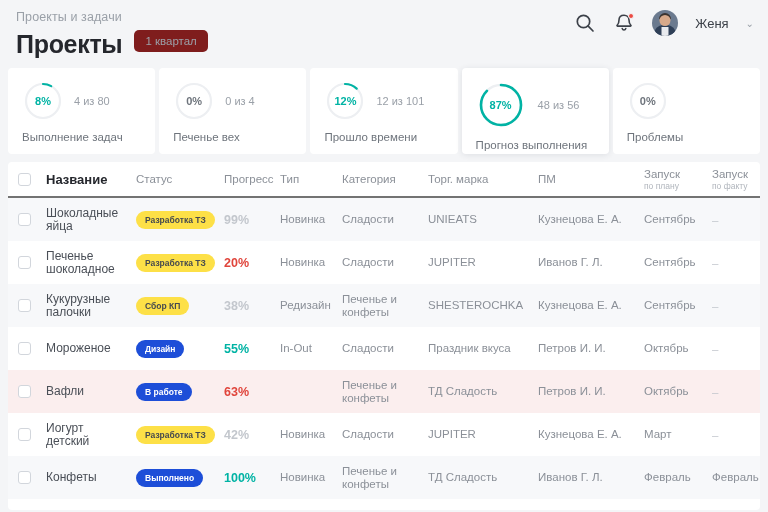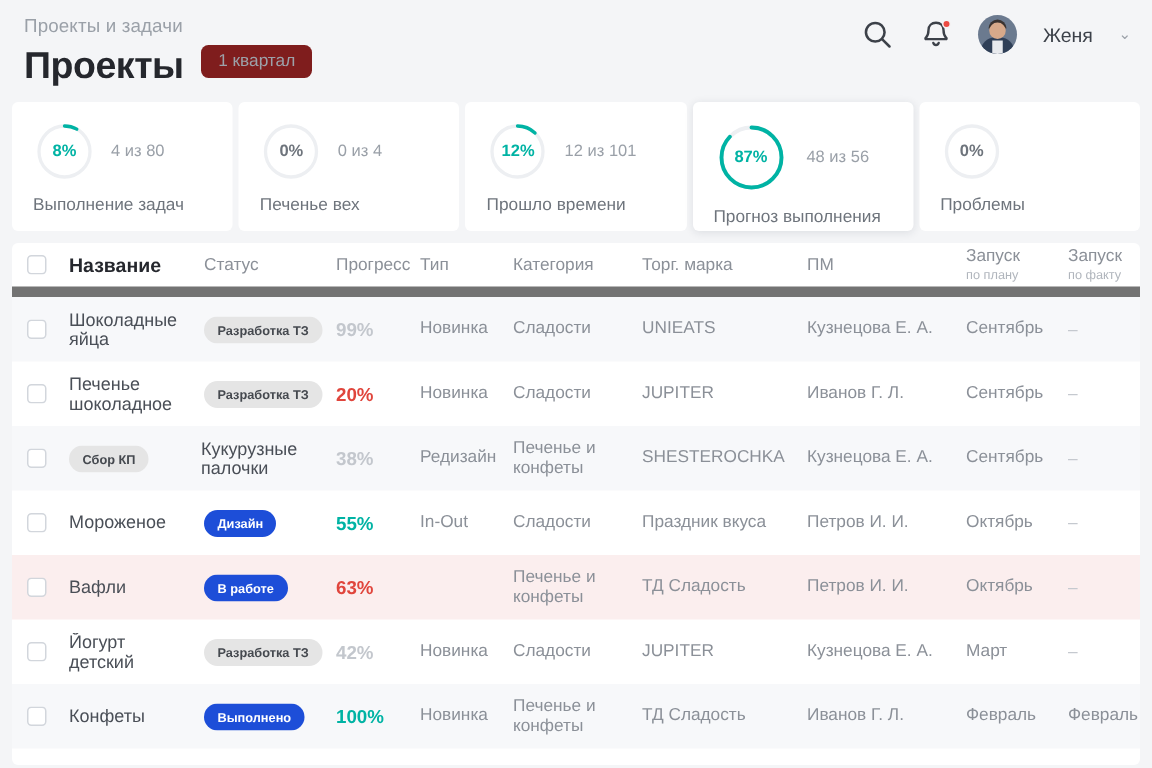--- a/index.html
+++ b/index.html
@@ -84,21 +84,21 @@
 
   
   .table-wrap {
     margin: 8px 8px 0 8px; background: #fff; border-radius: 4px;
     height: 348px; overflow: hidden;
   }
   .row {
     display: flex; align-items: center; height: 43px;
     padding: 0 6px 0 10px; font-size: 11.5px;
   }
-  .row.head { height: 36px; border-bottom: 7px solid #737373; }
+  .row.head { height: 36px; border-bottom: 2px solid #737373; }
   .row.alt { background: #f7f8fa; }
   .row.warn { background: #fbeeee; }
   .cb {
     width: 13px; height: 13px; border: 1px solid #d2d6dc; border-radius: 3px;
     background: #fff; flex: none; cursor: pointer;
   }
   .c { padding-right: 6px; overflow: hidden; }
   .c-check { width: 28px; flex: none; display: flex; align-items: center; }
   .c-name  { width: 90px; flex: none; }
   .c-status{ width: 88px; flex: none; }
@@ -112,21 +112,21 @@
 
   .head .c { color: #8b9098; font-size: 11.5px; }
   .head .c-name { color: #25272d; font-weight: bold; font-size: 13px; }
   .sub { display: block; font-size: 8.5px; color: #b0b5bc; margin-top: 1px; }
 
   .name-txt { color: #4a4f57; line-height: 13px; font-size: 12px; }
   .badge {
     display: inline-block; font-size: 8.5px; padding: 4px 9px;
     border-radius: 9px; white-space: nowrap; font-weight: bold;
   }
-  .badge.gray { background: #e5e5e5; color: #45494f; }
+  .badge.gray { background: #fde047; color: #45494f; }
   .badge.teal { background: #1d4ed8; color: #fff; }
   .pct { font-weight: bold; font-size: 12.5px; }
   .pct.gray { color: #c3c7cd; }
   .pct.teal { color: #00b3a4; }
   .pct.red  { color: #e0453c; }
   .muted { color: #8b9098; line-height: 13px; }
   .dash { color: #c3c7cd; }
 </style>
 </head>
 <body>
@@ -280,22 +280,22 @@
           <div class="c c-cat"><span class="muted">Сладости</span></div>
           <div class="c c-brand"><span class="muted">JUPITER</span></div>
           <div class="c c-pm"><span class="muted">Иванов Г. Л.</span></div>
           <div class="c c-plan"><span class="muted">Сентябрь</span></div>
           <div class="c c-fact"><span class="dash">–</span></div>
         </div>
         <div class="row alt">
           <div class="c c-check">
             <span class="cb"></span>
           </div>
+          <div class="c c-name"><span class="name-txt">Кукурузные палочки</span></div>
           <div class="c c-status"><span class="badge gray">Сбор КП</span></div>
-          <div class="c c-name"><span class="name-txt">Кукурузные палочки</span></div>
           <div class="c c-prog"><span class="pct gray">38%</span></div>
           <div class="c c-type"><span class="muted">Редизайн</span></div>
           <div class="c c-cat"><span class="muted">Печенье и конфеты</span></div>
           <div class="c c-brand"><span class="muted">SHESTEROCHKA</span></div>
           <div class="c c-pm"><span class="muted">Кузнецова Е. А.</span></div>
           <div class="c c-plan"><span class="muted">Сентябрь</span></div>
           <div class="c c-fact"><span class="dash">–</span></div>
         </div>
         <div class="row">
           <div class="c c-check">

